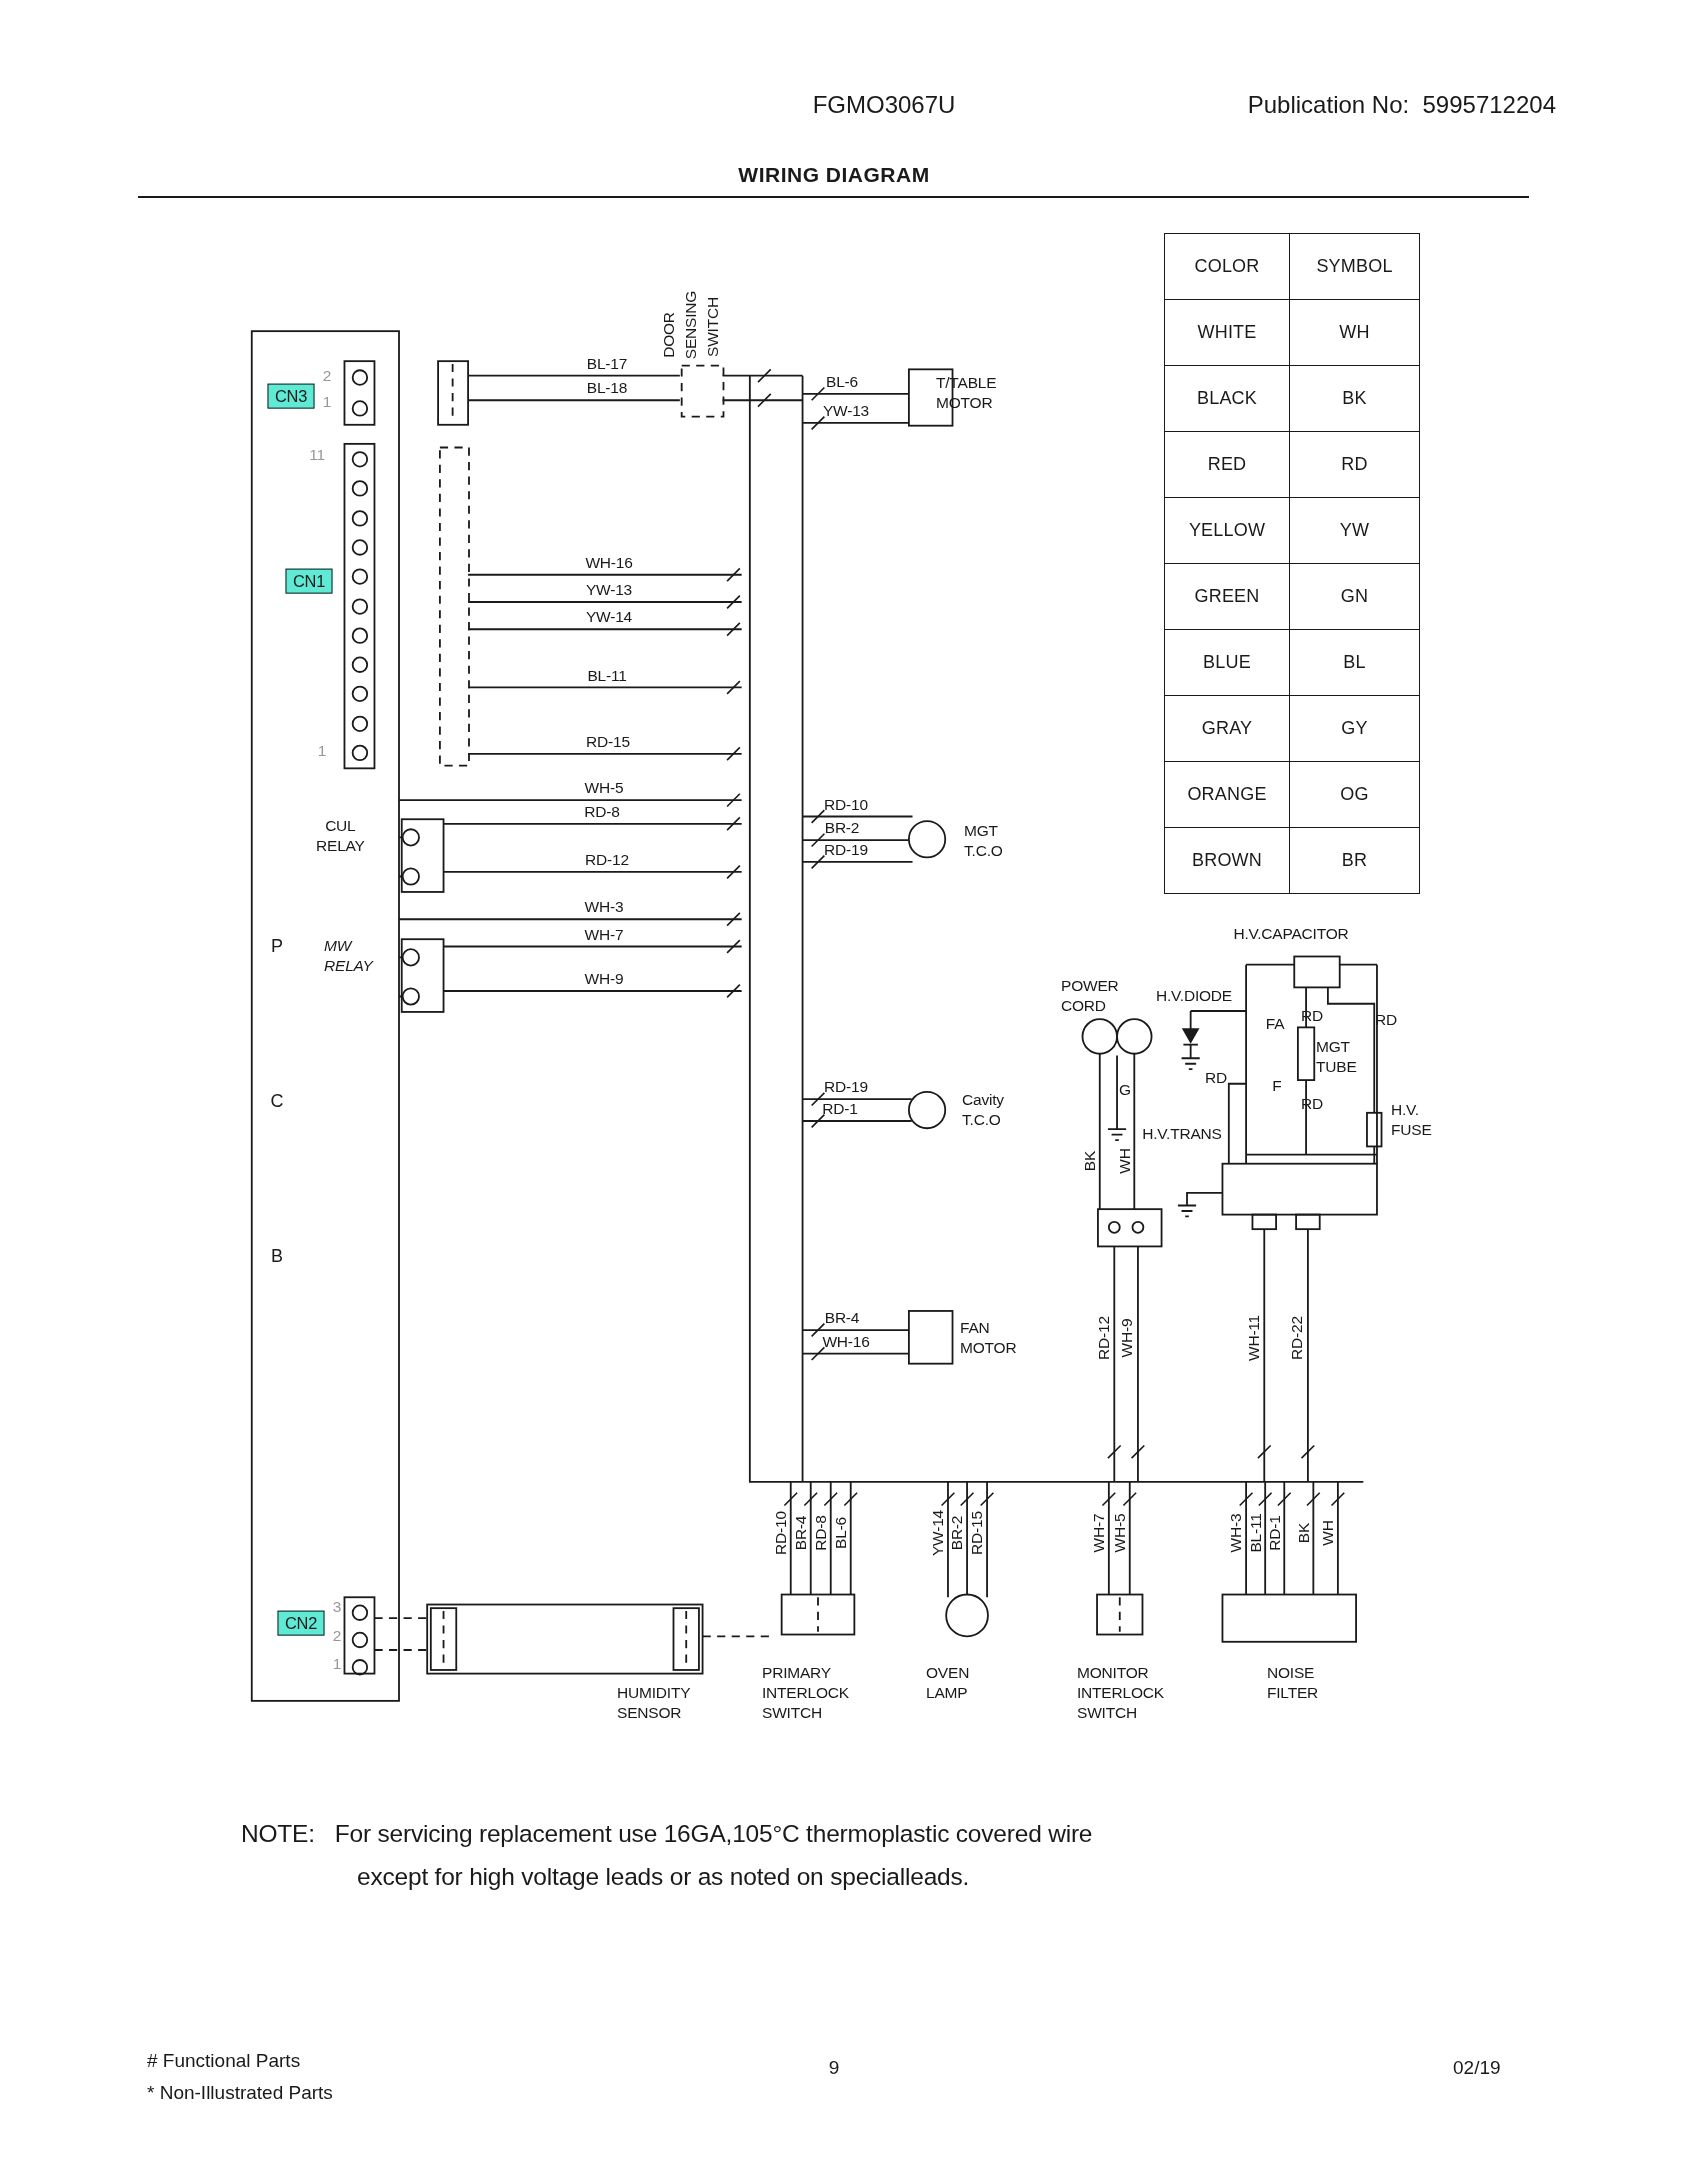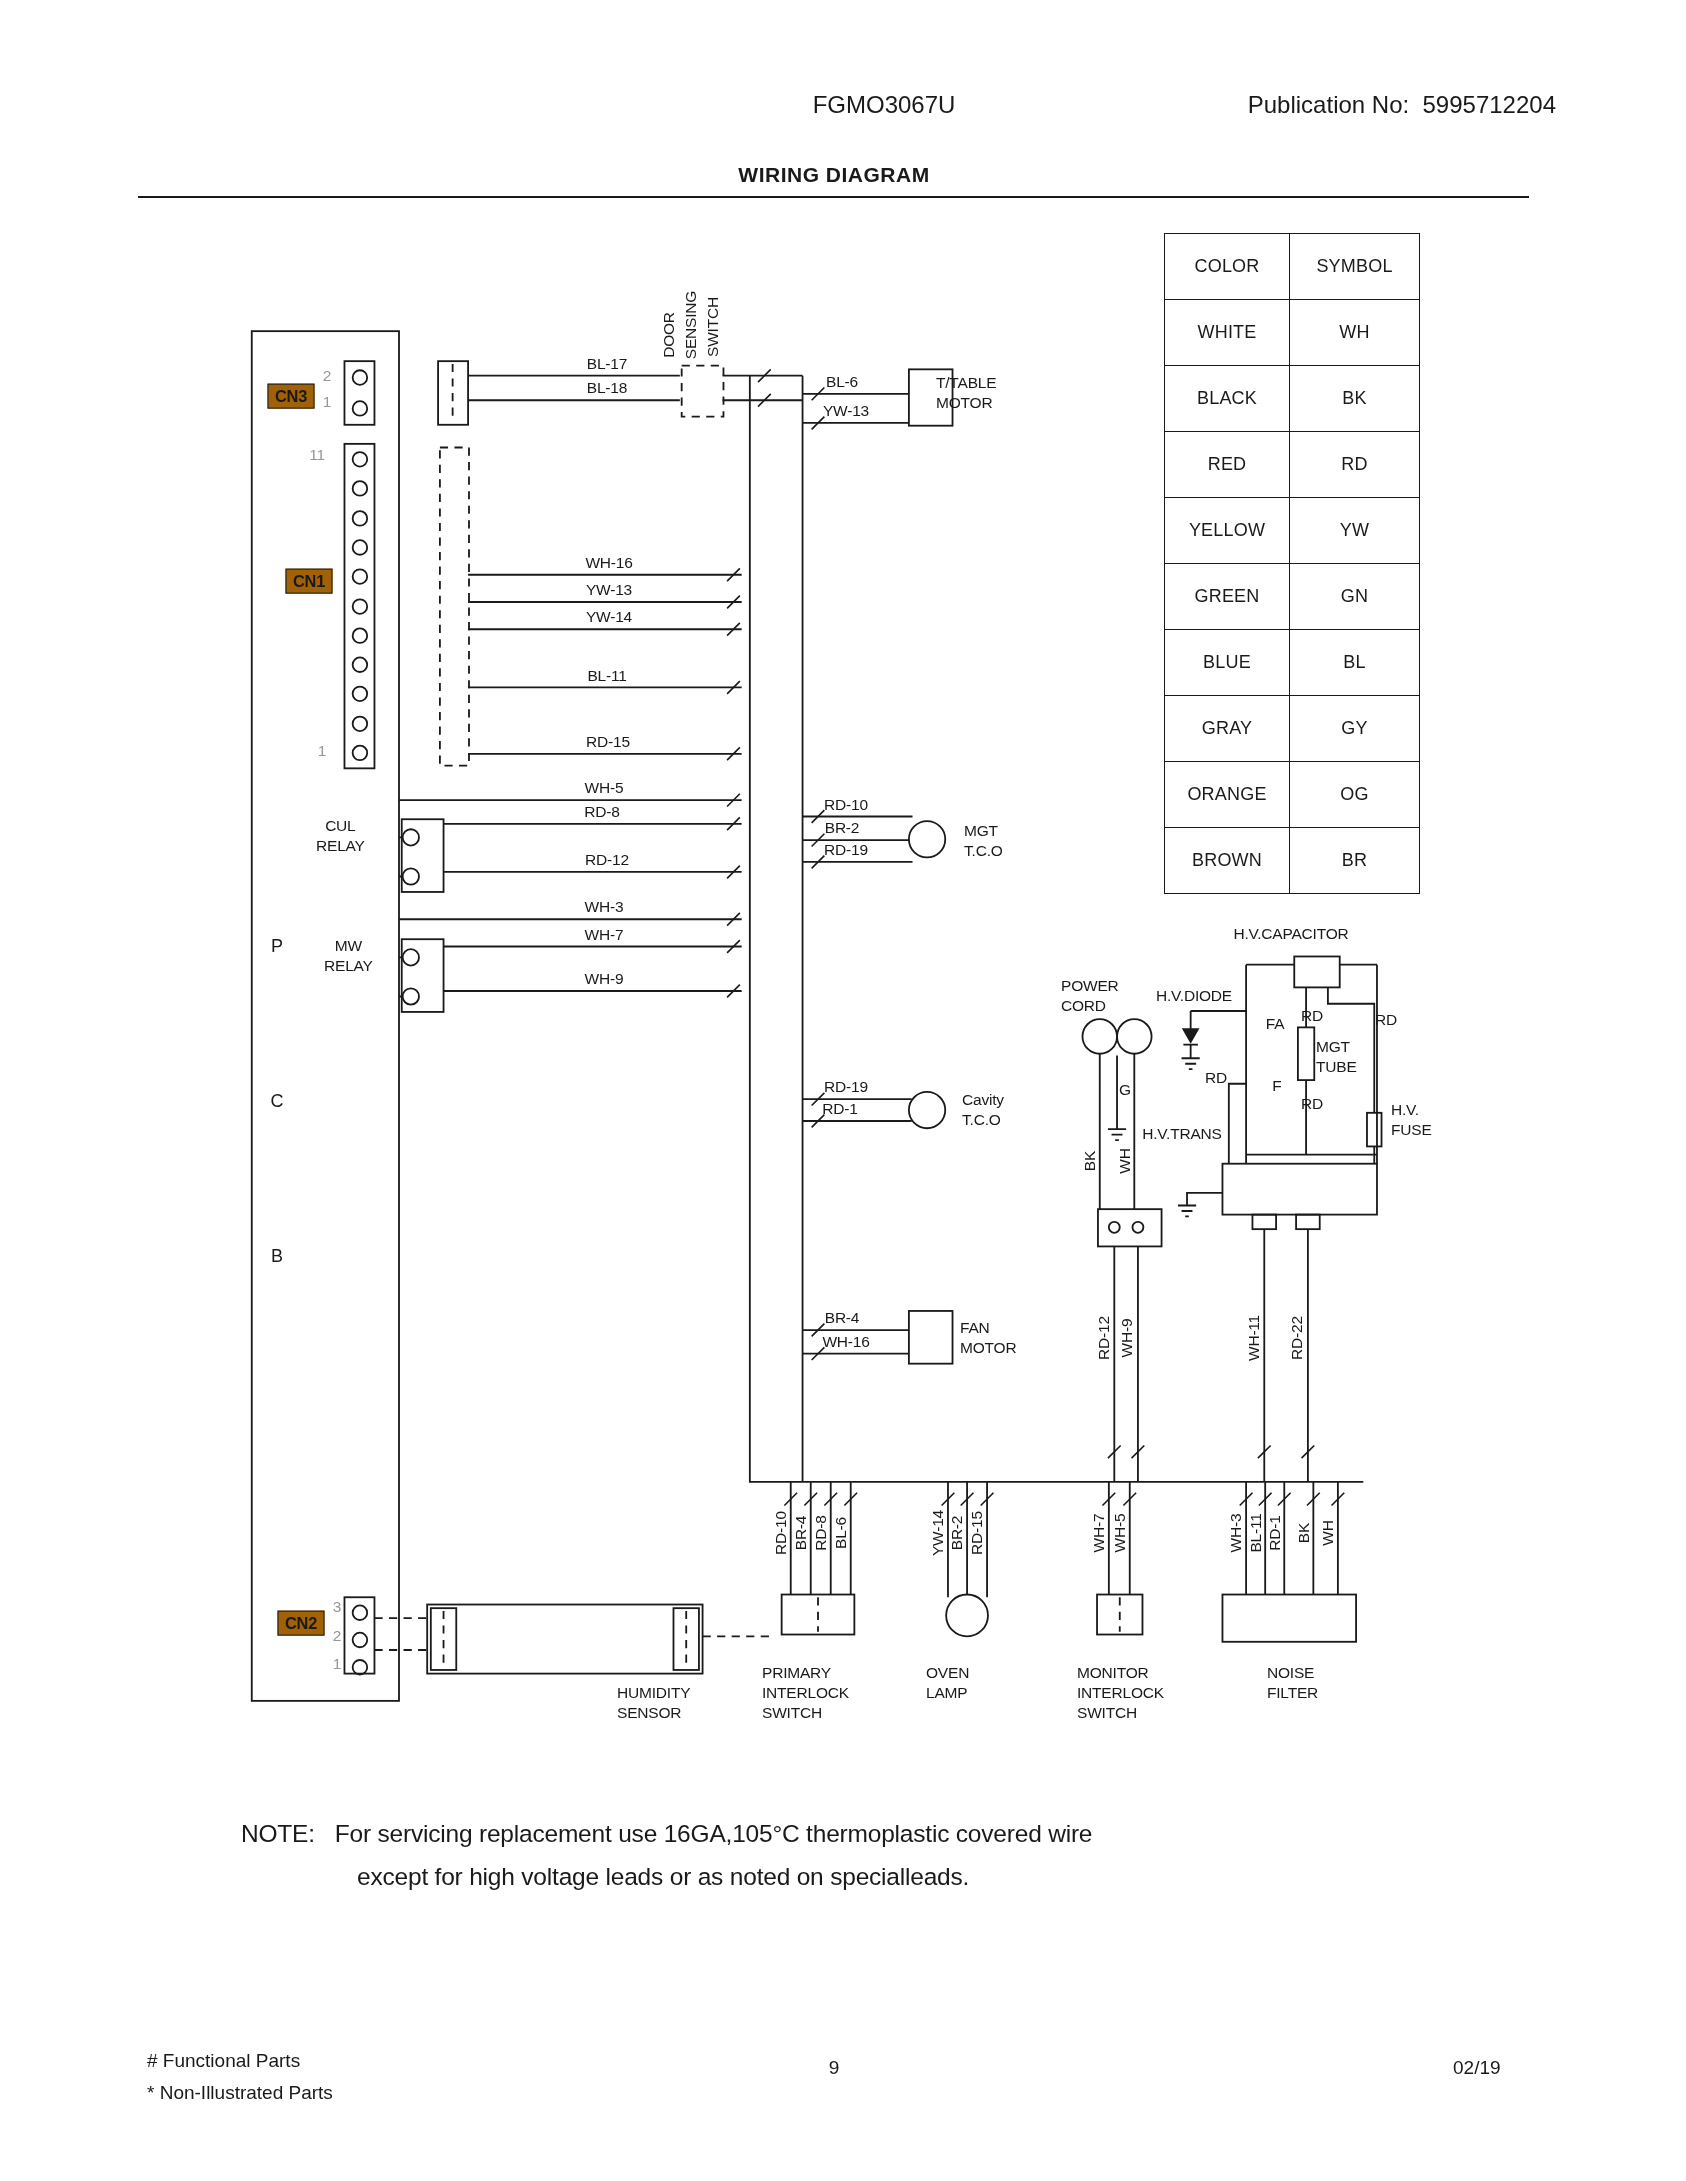--- a/index.html
+++ b/index.html
@@ -6,21 +6,21 @@
   .page{position:relative;width:1686px;height:2182px;background:#fff;overflow:hidden;
         font-family:"Liberation Sans","DejaVu Sans",sans-serif;color:#1a1a1a;}
   .abs{position:absolute;}
   .hdr{font-size:24px;white-space:pre;margin-left:40px;}
   .title{font-size:21px;font-weight:bold;letter-spacing:0.5px;}
   .rule{position:absolute;left:138px;top:196px;width:1391px;border-top:2.3px solid #1a1a1a;}
   svg.diagram{position:absolute;left:0;top:0;}
   #labels .lbl{position:absolute;font-size:15.5px;line-height:1.28;white-space:pre;
                letter-spacing:-0.2px;color:#1a1a1a;}
   #labels .lbl.gray{color:#979797;}
-  #labels .lbl.boxed{border:1.8px solid #1a1a1a;padding:0.9px 6.4px;font-size:16.4px;background:#a16207;font-weight:bold;}
+  #labels .lbl.boxed{border:1.8px solid #1a1a1a;padding:0.9px 6.4px;font-size:16.4px;background:#5eead4;}
   table#legend{position:absolute;left:1164px;top:233px;width:256px;border-collapse:collapse;background:#fff;}
   #legend th,#legend td{border:1.8px solid #1a1a1a;height:63px;text-align:center;
                         font-size:18px;font-weight:normal;letter-spacing:0.2px;}
   #legend .c1{width:125px;}
   .note{position:absolute;left:241px;top:1820px;font-size:24.5px;letter-spacing:-0.2px;}
   .note .l2{margin-top:14.5px;margin-left:116px;}
   .foot{font-size:19px;white-space:pre;}
 </style>
 </head>
 <body>
@@ -150,21 +150,21 @@
       <div class="lbl gray" style="left: 322px; top: 751px; transform: translate(-50%, -50%);">1</div>
       <div class="lbl boxed" style="left: 301px; top: 1623px; transform: translate(-50%, -50%);">CN2</div>
       <div class="lbl gray" style="left: 337px; top: 1607px; transform: translate(-50%, -50%);">3</div>
       <div class="lbl gray" style="left: 337px; top: 1636px; transform: translate(-50%, -50%);">2</div>
       <div class="lbl gray" style="left: 337px; top: 1664px; transform: translate(-50%, -50%);">1</div>
       <div class="lbl" style="left: 277px; top: 947px; font-size: 18px; transform: translate(-50%, -50%);">P</div>
       <div class="lbl" style="left: 277px; top: 1102px; font-size: 18px; transform: translate(-50%, -50%);">C</div>
       <div class="lbl" style="left: 277px; top: 1257px; font-size: 18px; transform: translate(-50%, -50%);">B</div>
       <div class="lbl" style="left: 316px; top: 836px; transform: translate(0px, -50%); text-align: center;">CUL
 RELAY</div>
-      <div class="lbl" style="left: 324px; top: 956px; transform: translate(0px, -50%); text-align: center;">MW
+      <div class="lbl" style="left: 324px; top: 956px; transform: translate(0px, -50%); text-align: left; font-style: italic;">MW
 RELAY</div>
       <div class="lbl" style="left: 669px; top: 335px; transform: translate(-50%, -50%) rotate(-90deg);">DOOR</div>
       <div class="lbl" style="left: 691px; top: 325px; transform: translate(-50%, -50%) rotate(-90deg);">SENSING</div>
       <div class="lbl" style="left: 713px; top: 327px; transform: translate(-50%, -50%) rotate(-90deg);">SWITCH</div>
       <div class="lbl" style="left: 607px; top: 364px; transform: translate(-50%, -50%);">BL-17</div>
       <div class="lbl" style="left: 607px; top: 388px; transform: translate(-50%, -50%);">BL-18</div>
       <div class="lbl" style="left: 609px; top: 563px; transform: translate(-50%, -50%);">WH-16</div>
       <div class="lbl" style="left: 609px; top: 590px; transform: translate(-50%, -50%);">YW-13</div>
       <div class="lbl" style="left: 609px; top: 617px; transform: translate(-50%, -50%);">YW-14</div>
       <div class="lbl" style="left: 607px; top: 676px; transform: translate(-50%, -50%);">BL-11</div>

